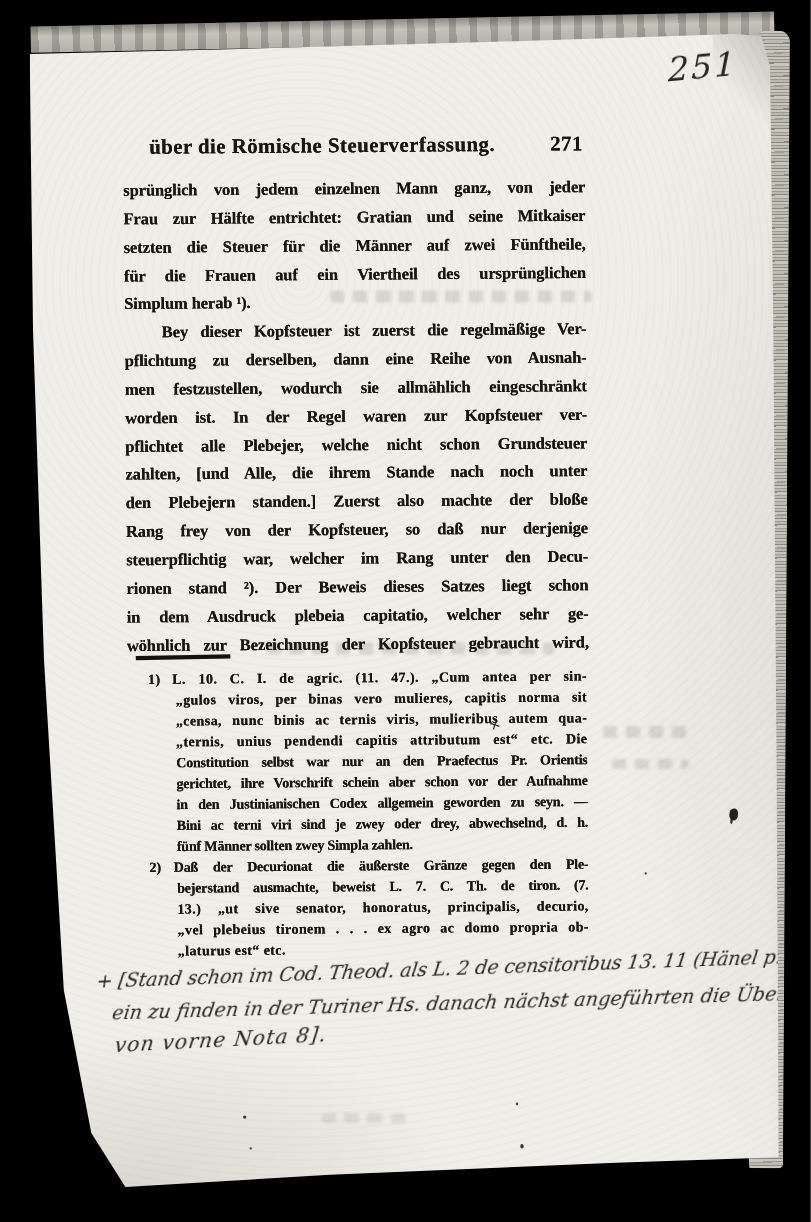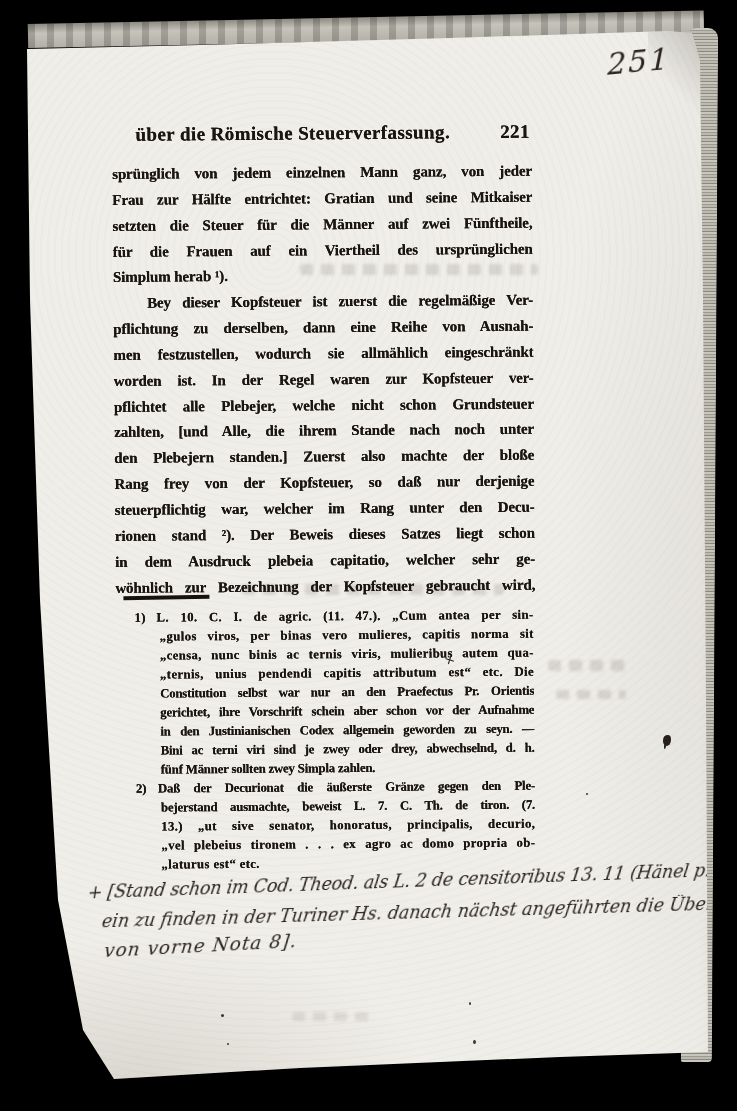--- a/index.html
+++ b/index.html
@@ -123,21 +123,21 @@
   <div class="speck s5"></div>
   <div class="speck s6"></div>
   <div class="blot"></div>
 
   <div class="content">
 
     <div class="hw hw-number">251</div>
 
     <div class="header">
       <span class="title">über die Römische Steuerverfassung.</span>
-      <span class="pagenum">221</span>
+      <span class="pagenum">271</span>
     </div>
 
     <div class="body-text">
       <div class="bline">sprünglich von jedem einzelnen Mann ganz, von jeder</div>
       <div class="bline">Frau zur Hälfte entrichtet: Gratian und seine Mitkaiser</div>
       <div class="bline">setzten die Steuer für die Männer auf zwei Fünftheile,</div>
       <div class="bline">für die Frauen auf ein Viertheil des ursprünglichen</div>
       <div class="bline end">Simplum herab ¹).</div>
       <div class="bline ind">Bey dieser Kopfsteuer ist zuerst die regelmäßige Ver-</div>
       <div class="bline">pflichtung zu derselben, dann eine Reihe von Ausnah-</div>

